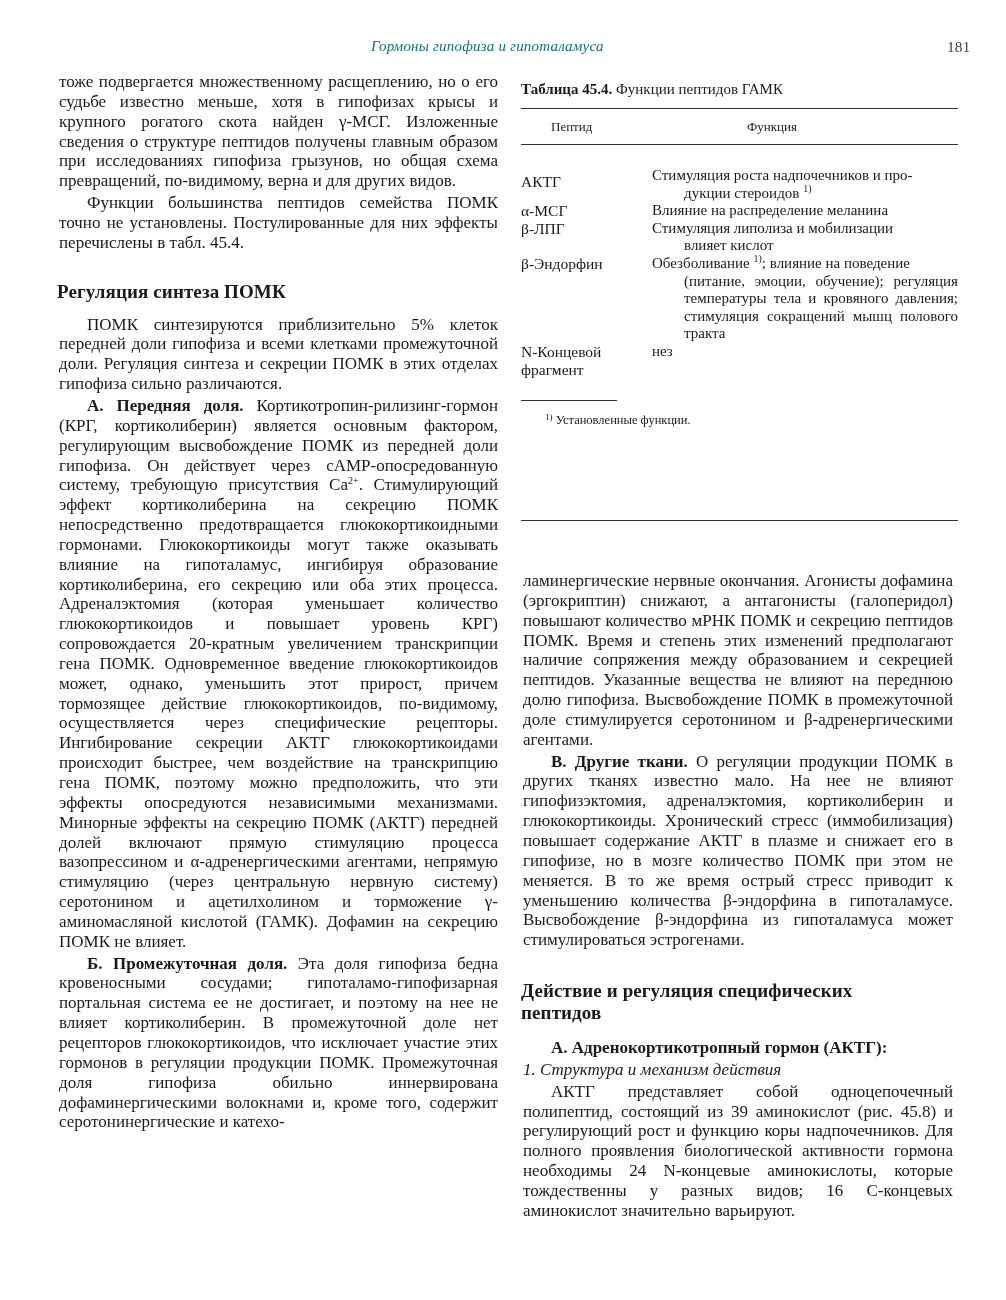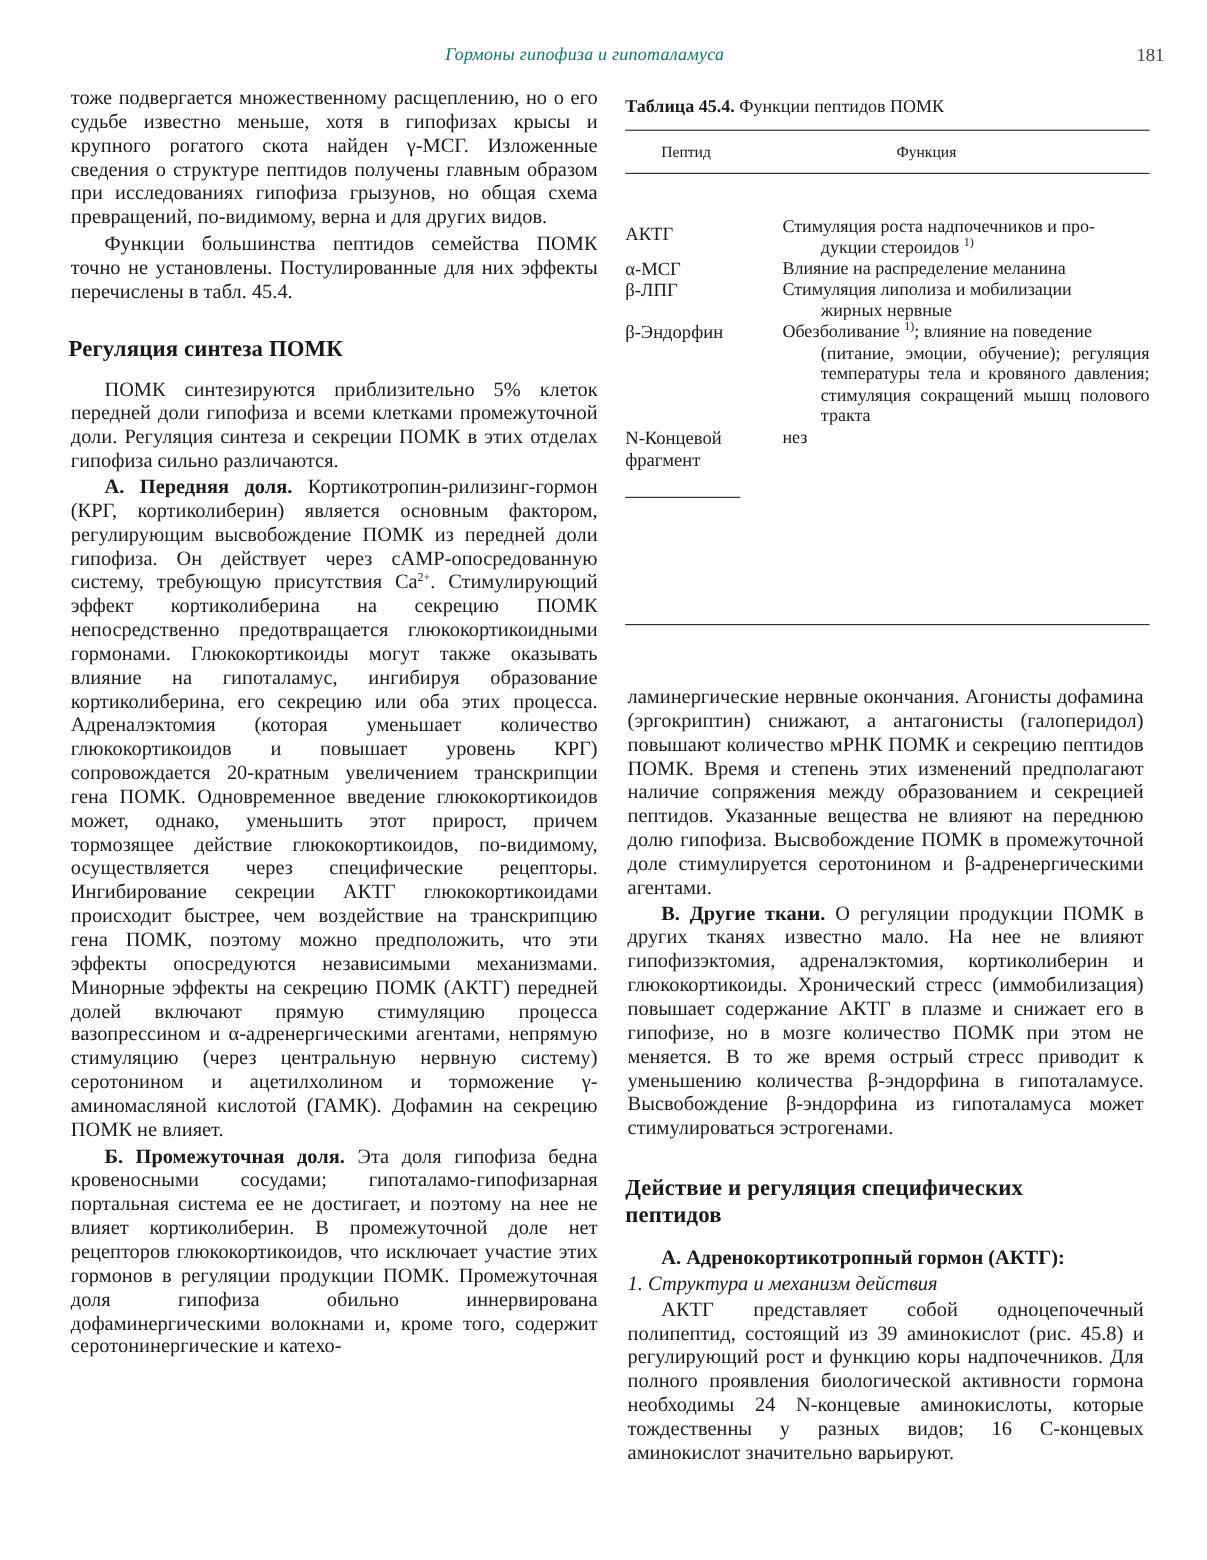--- a/index.html
+++ b/index.html
@@ -66,63 +66,64 @@
 <div class="col col-left">
   <p class="noindent">тоже подвергается множественному расщеплению, но о его судьбе известно меньше, хотя в гипофизах крысы и крупного рогатого скота найден γ-МСГ. Изложенные сведения о структуре пептидов получены главным образом при исследованиях гипофиза грызунов, но общая схема превращений, по-видимому, верна и для других видов.</p>
   <p class="last">Функции большинства пептидов семейства ПОМК точно не установлены. Постулированные для них эффекты перечислены в табл. 45.4.</p>
   <h2 class="section-head" style="margin-top:28px; margin-bottom:12px;">Регуляция синтеза ПОМК</h2>
   <p class="last">ПОМК синтезируются приблизительно 5% клеток передней доли гипофиза и всеми клетками промежуточной доли. Регуляция синтеза и секреции ПОМК в этих отделах гипофиза сильно различаются.</p>
   <p><span class="subhead-bold">А. Передняя доля.</span><span> Кортикотропин-рилизинг-гормон (КРГ, кортиколиберин) является основным фактором, регулирующим высвобождение ПОМК из передней доли гипофиза. Он действует через сАМР-опосредованную систему, требующую присутствия Са</span><sup>2+</sup><span>. Стимулирующий эффект кортиколиберина на секрецию ПОМК непосредственно предотвращается глюкокортикоидными гормонами. Глюкокортикоиды могут также оказывать влияние на гипоталамус, ингибируя образование кортиколиберина, его секрецию или оба этих процесса. Адреналэктомия (которая уменьшает количество глюкокортикоидов и повышает уровень КРГ) сопровождается 20-кратным увеличением транскрипции гена ПОМК. Одновременное введение глюкокортикоидов может, однако, уменьшить этот прирост, причем тормозящее действие глюкокортикоидов, по-видимому, осуществляется через специфические рецепторы. Ингибирование секреции АКТГ глюкокортикоидами происходит быстрее, чем воздействие на транскрипцию гена ПОМК, поэтому можно предположить, что эти эффекты опосредуются независимыми механизмами. Минорные эффекты на секрецию ПОМК (АКТГ) передней долей включают прямую стимуляцию процесса вазопрессином и α-адренергическими агентами, непрямую стимуляцию (через центральную нервную систему) серотонином и ацетилхолином и торможение γ-аминомасляной кислотой (ГАМК). Дофамин на секрецию ПОМК не влияет.</span></p>
   <p><span class="subhead-bold">Б. Промежуточная доля.</span><span> Эта доля гипофиза бедна кровеносными сосудами; гипоталамо-гипофизарная портальная система ее не достигает, и поэтому на нее не влияет кортиколиберин. В промежуточной доле нет рецепторов глюкокортикоидов, что исключает участие этих гормонов в регуляции продукции ПОМК. Промежуточная доля гипофиза обильно иннервирована дофаминергическими волокнами и, кроме того, содержит серотонинергические и катехо-</span></p>
 </div>
 
 <div class="table-block">
-  <p class="table-caption"><b>Таблица 45.4.</b><span> Функции пептидов ПОМК</span></p>
+  <p class="table-caption"><b>Таблица 45.4.</b><span> Функции пептидов ГАМК</span></p>
   <div class="rule"></div>
   <div class="thead">
     <span class="h1">Пептид</span>
     <span class="h2">Функция</span>
   </div>
   <div class="rule"></div>
-  <div class="tbody" style="margin-top:36px;">
+  <div class="tbody" style="margin-top:22px;">
     <div class="trow">
       <div class="pep" style="padding-top:6px;">АКТГ</div>
       <div class="func">
         <span class="first">Стимуляция роста надпочечников и про-</span>
         <span class="rest"><span>дукции стероидов</span> <sup>1)</sup></span>
       </div>
     </div>
     <div class="trow">
       <div class="pep">α-МСГ</div>
       <div class="func">
         <span class="first">Влияние на распределение меланина</span>
       </div>
     </div>
     <div class="trow">
       <div class="pep">β-ЛПГ</div>
       <div class="func">
         <span class="first">Стимуляция липолиза и мобилизации</span>
-        <span class="rest">жирных нервные</span>
+        <span class="rest">влияет кислот</span>
       </div>
     </div>
     <div class="trow">
       <div class="pep">β-Эндорфин</div>
       <div class="func">
         <span class="first"><span>Обезболивание</span> <sup>1)</sup><span>; влияние на поведение</span></span>
         <span class="rest">(питание, эмоции, обучение); регуляция температуры тела и кровяного давления; стимуляция сокращений мышц полового тракта</span>
       </div>
     </div>
     <div class="trow">
       <div class="pep">N-Концевой фрагмент</div>
       <div class="func">
         <span class="rest noind">нез</span>
       </div>
     </div>
   </div>
   <div class="footrule"></div>
+  <p class="footnote"><sup>1)</sup><span> Установленные функции.</span></p>
 </div>
 <div class="table-end-rule"></div>
 
 <div class="col col-right-bottom">
   <p class="noindent last">ламинергические нервные окончания. Агонисты дофамина (эргокриптин) снижают, а антагонисты (галоперидол) повышают количество мРНК ПОМК и секрецию пептидов ПОМК. Время и степень этих изменений предполагают наличие сопряжения между образованием и секрецией пептидов. Указанные вещества не влияют на переднюю долю гипофиза. Высвобождение ПОМК в промежуточной доле стимулируется серотонином и β-адренергическими агентами.</p>
   <p class="last"><span class="subhead-bold">В. Другие ткани.</span><span> О регуляции продукции ПОМК в других тканях известно мало. На нее не влияют гипофизэктомия, адреналэктомия, кортиколиберин и глюкокортикоиды. Хронический стресс (иммобилизация) повышает содержание АКТГ в плазме и снижает его в гипофизе, но в мозге количество ПОМК при этом не меняется. В то же время острый стресс приводит к уменьшению количества β-эндорфина в гипоталамусе. Высвобождение β-эндорфина из гипоталамуса может стимулироваться эстрогенами.</span></p>
   <h2 class="section-head" style="margin-top:30px; margin-bottom:14px; width:340px;">Действие и регуляция специфических пептидов</h2>
   <p class="subhead-bold">А. Адренокортикотропный гормон (АКТГ):</p>
   <p class="italic-line">1. Структура и механизм действия</p>
   <p>АКТГ представляет собой одноцепочечный полипептид, состоящий из 39 аминокислот (рис. 45.8) и регулирующий рост и функцию коры надпочечников. Для полного проявления биологической активности гормона необходимы 24 N-концевые аминокислоты, которые тождественны у разных видов; 16 С-концевых аминокислот значительно варьируют.</p>

